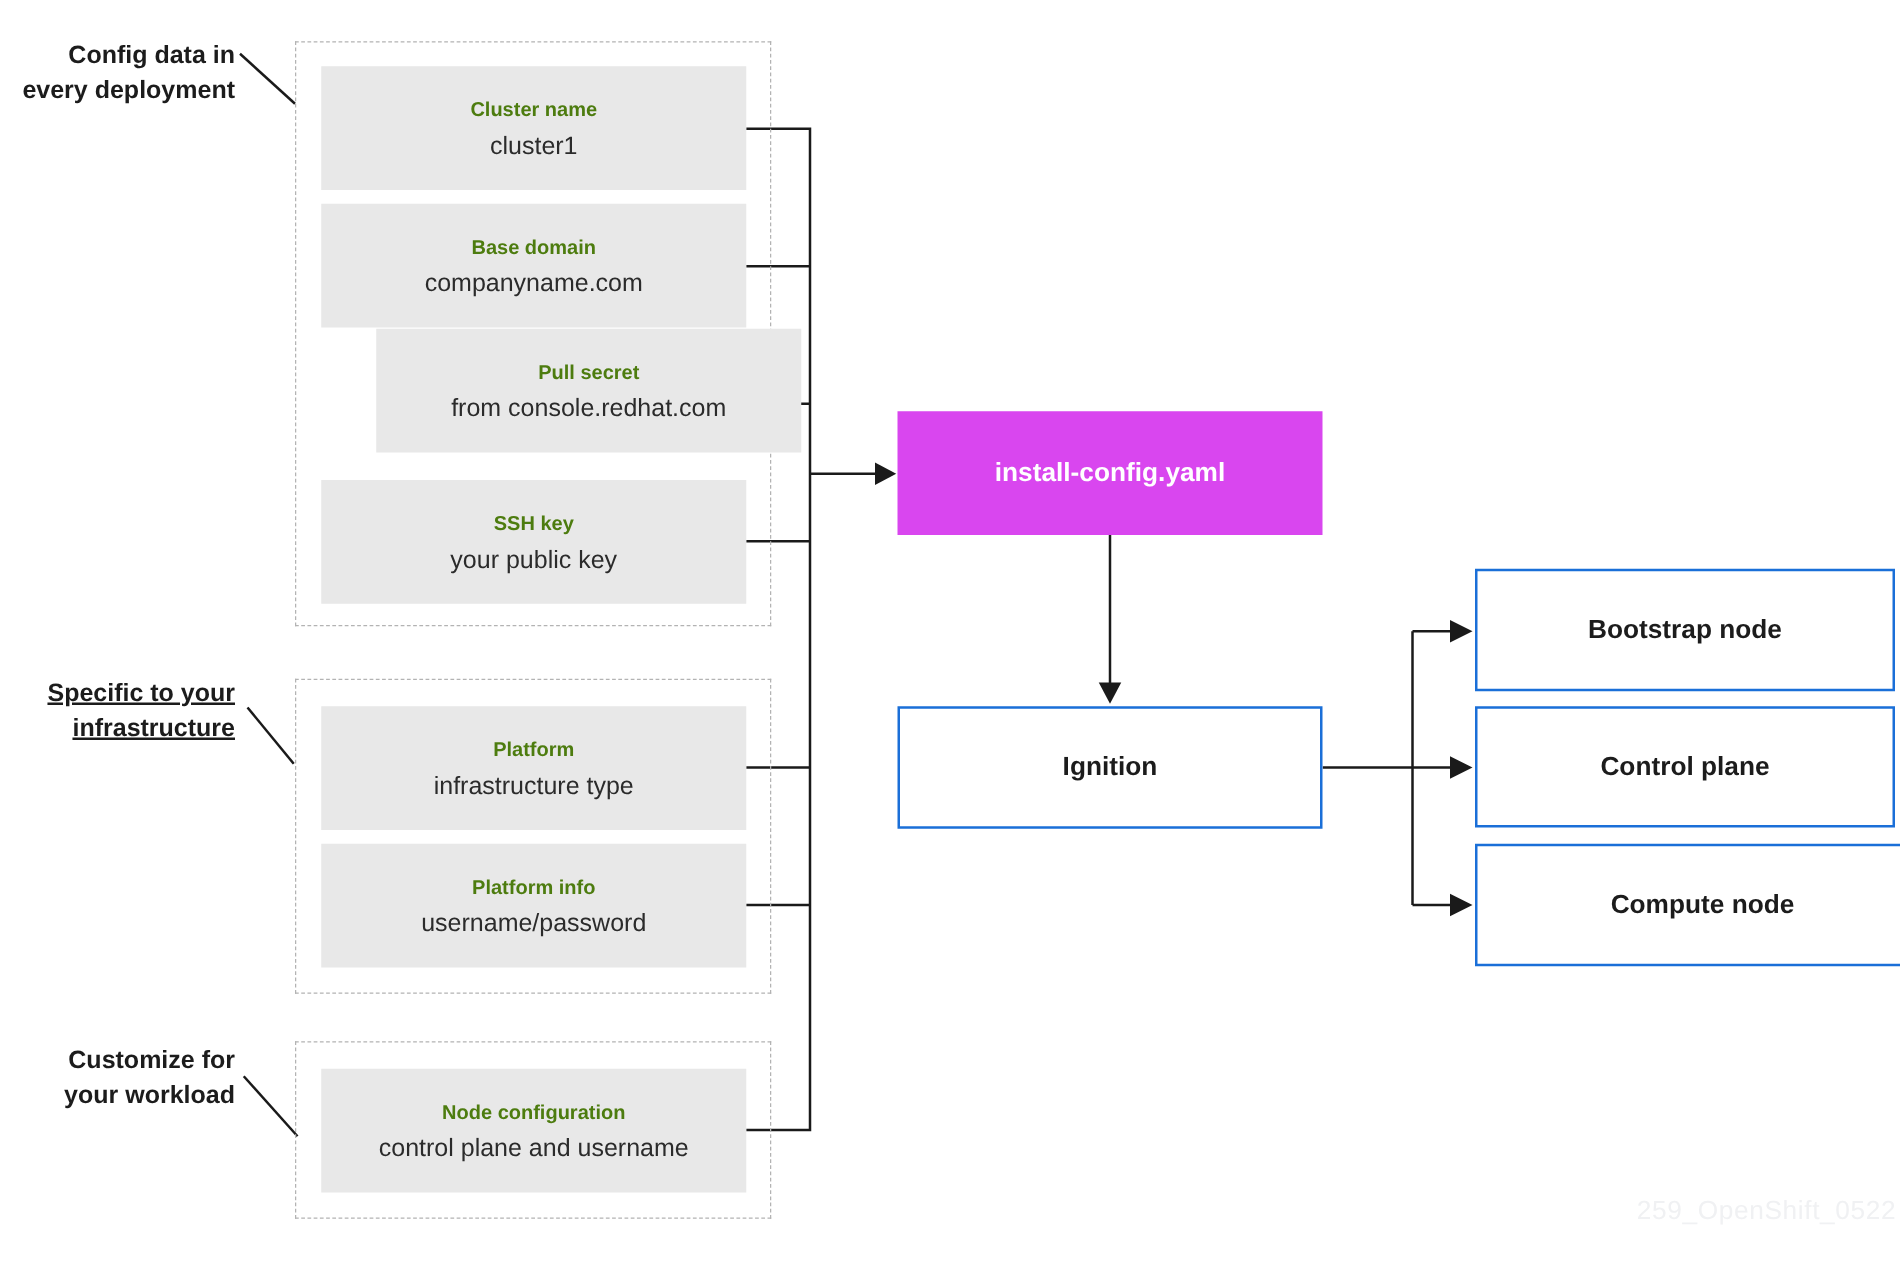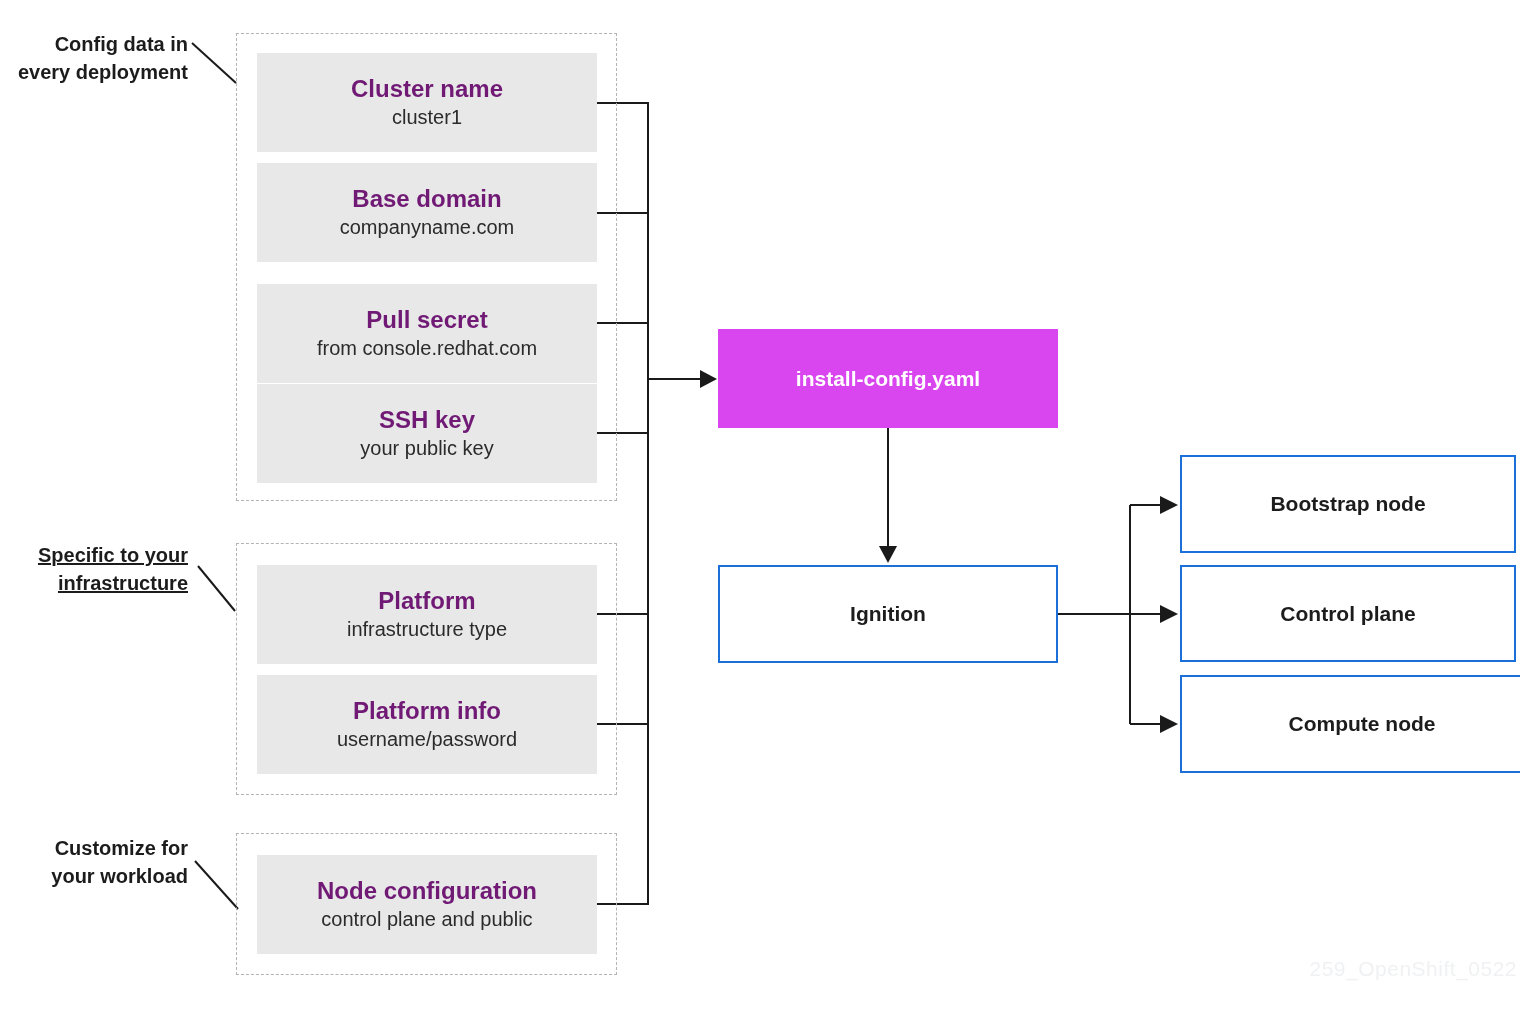--- a/index.html
+++ b/index.html
@@ -36,26 +36,26 @@
     position: absolute;
     left: 257px;
     width: 340px;
     height: 99px;
     background: #e8e8e8;
     display: flex;
     flex-direction: column;
     align-items: center;
     justify-content: center;
   }
-  .gbox .t { font-size: 24px; font-weight: bold; color: #701a75; line-height: 29px; }
+  .gbox .t { font-size: 16px; font-weight: bold; color: #4d7c0f; line-height: 29px; }
   .gbox .s { font-size: 20px; font-weight: normal; color: #2b2b2b; line-height: 29px; }
 
   .b-cluster  { top: 53px;  }
   .b-base     { top: 163px; }
-  .b-pull     { top: 284px; }
+  .b-pull     { top: 263px; margin-left: 44px; }
   .b-ssh      { top: 384px; }
   .b-platform { top: 565px; }
   .b-pinfo    { top: 675px; }
   .b-nodecfg  { top: 855px; }
 
   
   .blue-box {
     position: absolute;
     left: 718px; top: 329px;
     width: 340px; height: 99px;
@@ -182,21 +182,21 @@
   <div class="gbox b-platform">
     <div class="t">Platform</div>
     <div class="s">infrastructure type</div>
   </div>
   <div class="gbox b-pinfo">
     <div class="t">Platform info</div>
     <div class="s">username/password</div>
   </div>
   <div class="gbox b-nodecfg">
     <div class="t">Node configuration</div>
-    <div class="s">control plane and public</div>
+    <div class="s">control plane and username</div>
   </div>
 
   <div class="blue-box">
     <span>install-config.yaml</span>
   </div>
   <div class="outline-box b-ignition">
     <span>Ignition</span>
   </div>
 
   <div class="outline-box b-bootstrap">

